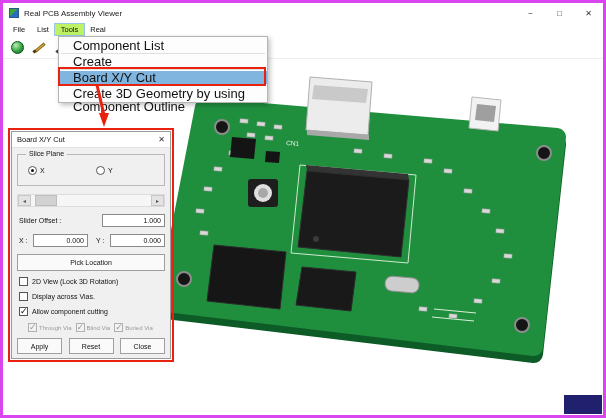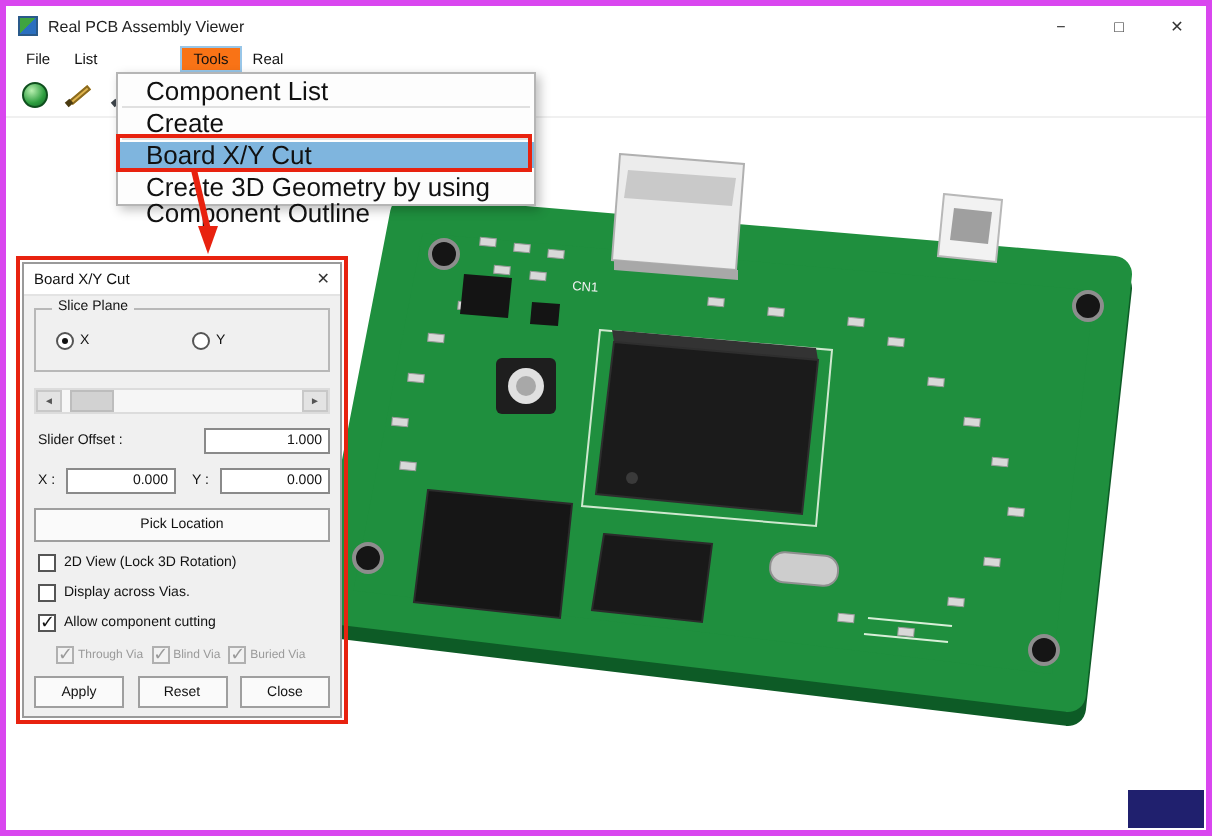--- a/index.html
+++ b/index.html
@@ -11,21 +11,21 @@
   
   .titlebar { height:20px; display:flex; align-items:center; padding-left:6px; background:#fff; }
   .app-icon { width:10px; height:10px; margin-right:5px; background:linear-gradient(135deg,#3fa43f 0 50%, #2a6fbf 50% 100%); border:1px solid #2a5a8a; }
   .win-title { font-size:8px; color:#222; }
   .win-controls { margin-left:auto; display:flex; height:100%; }
   .wbtn { width:29px; height:20px; display:flex; align-items:center; justify-content:center; font-size:8px; color:#333; }
 
   
   .menubar { height:13px; display:flex; align-items:center; padding-left:4px; font-size:7.5px; background:#fff; }
   .menu-item { padding:1px 6px; }
-  .menu-item.active { background:#f97316; outline:1px solid #98c6e8;margin-left:36px; }
+  .menu-item.active { background:#bef264; outline:1px solid #98c6e8; }
 
   
   .toolbar { height:23px; display:flex; align-items:center; gap:9px; padding-left:8px; background:#fff; border-bottom:1px solid #f0f0f0; }
   .icon-globe { width:13px; height:13px; border-radius:50%; background:radial-gradient(circle at 35% 30%, #b8f0b0, #2d9e3f 60%, #156327); border:1px solid #0f4f1e; }
   .icon-tool { width:14px; height:14px; position:relative; }
   .icon-tool .shaft { position:absolute; left:1px; top:6px; width:12px; height:3px; background:#e0b44c; border:1px solid #8a6a20; transform:rotate(-40deg); }
   .icon-tool.gray .shaft { background:#bfc6cc; border-color:#7c858c; }
   .icon-tool .tip { position:absolute; left:0; top:10px; width:3px; height:3px; background:#4a3a10; transform:rotate(-40deg); }
   .icon-tool.gray .tip { background:#3e454b; }
 

